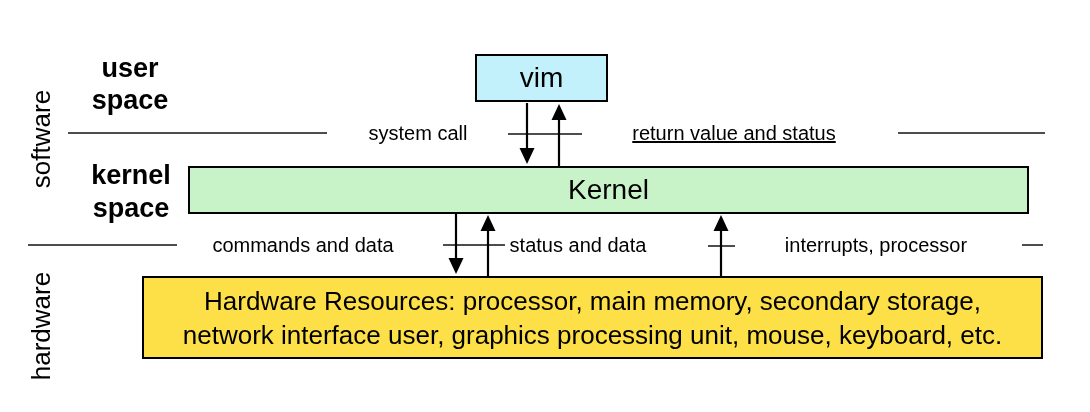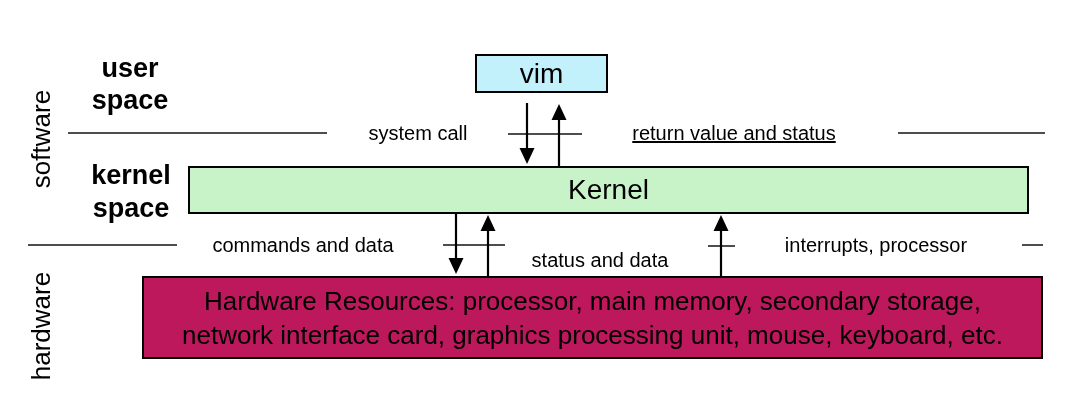--- a/index.html
+++ b/index.html
@@ -15,32 +15,32 @@
   .box {
     position: absolute;
     box-sizing: border-box;
     border: 2px solid #000;
     display: flex;
     align-items: center;
     justify-content: center;
     text-align: center;
   }
   .vim-box {
-    left: 475px; top: 54px; width: 133px; height: 39px;
+    left: 475px; top: 54px; width: 133px; height: 48px;
     background: #c2f1fb;
     font-size: 28px;
   }
   .kernel-box {
     left: 188px; top: 166px; width: 841px; height: 48px;
     background: #c8f2c8;
     font-size: 28px;
   }
   .hardware-box {
     left: 142px; top: 276px; width: 901px; height: 83px;
-    background: #be185d;
+    background: #fde047;
     font-size: 26px;
     line-height: 34px;
     flex-direction: column;
   }
   .vlabel {
     position: absolute;
     width: 130px; height: 30px;
     line-height: 30px;
     text-align: center;
     font-size: 26px;
@@ -61,21 +61,21 @@
   .flow-label {
     position: absolute;
     font-size: 20px;
     line-height: 28px;
     text-align: center;
     white-space: nowrap;
   }
   .fl-system-call { left: 318px; top: 119px; width: 200px; }
   .fl-return      { left: 574px; top: 119px; width: 320px; text-decoration: underline; }
   .fl-commands    { left: 173px; top: 231px; width: 260px; }
-  .fl-status      { left: 470px; top: 231px; width: 260px; margin-top: 15px; }
+  .fl-status      { left: 448px; top: 231px; width: 260px; }
   .fl-interrupts  { left: 746px; top: 231px; width: 260px; }
   .hline {
     position: absolute;
     height: 2px;
     background: #4d4d4d;
   }
   .line-a { left: 68px;   top: 132px; width: 259px; }
   .line-b { left: 508px;  top: 133px; width: 74px;  }
   .line-c { left: 898px;  top: 132px; width: 147px; }
   .line-d { left: 28px;   top: 244px; width: 149px; }
@@ -121,21 +121,21 @@
   <div class="flow-label fl-interrupts">interrupts, processor</div>
 
   <div class="box vim-box">
     <span>vim</span>
   </div>
   <div class="box kernel-box">
     <span>Kernel</span>
   </div>
   <div class="box hardware-box">
     <div>Hardware Resources: processor, main memory, secondary storage,</div>
-    <div>network interface card, graphics processing unit, mouse, keyboard, etc.</div>
+    <div>network interface user, graphics processing unit, mouse, keyboard, etc.</div>
   </div>
 
   <svg class="arrow-layer" viewBox="0 0 1090 412" xmlns="http://www.w3.org/2000/svg">
     <g>
       <line x1="527" y1="103" x2="527" y2="149" stroke="#000" stroke-width="2.2"></line>
       <polygon points="519.5,148 534.5,148 527,164" fill="#000"></polygon>
     </g>
     <g>
       <line x1="559" y1="166" x2="559" y2="120" stroke="#000" stroke-width="2.2"></line>
       <polygon points="551.5,120 566.5,120 559,104" fill="#000"></polygon>

